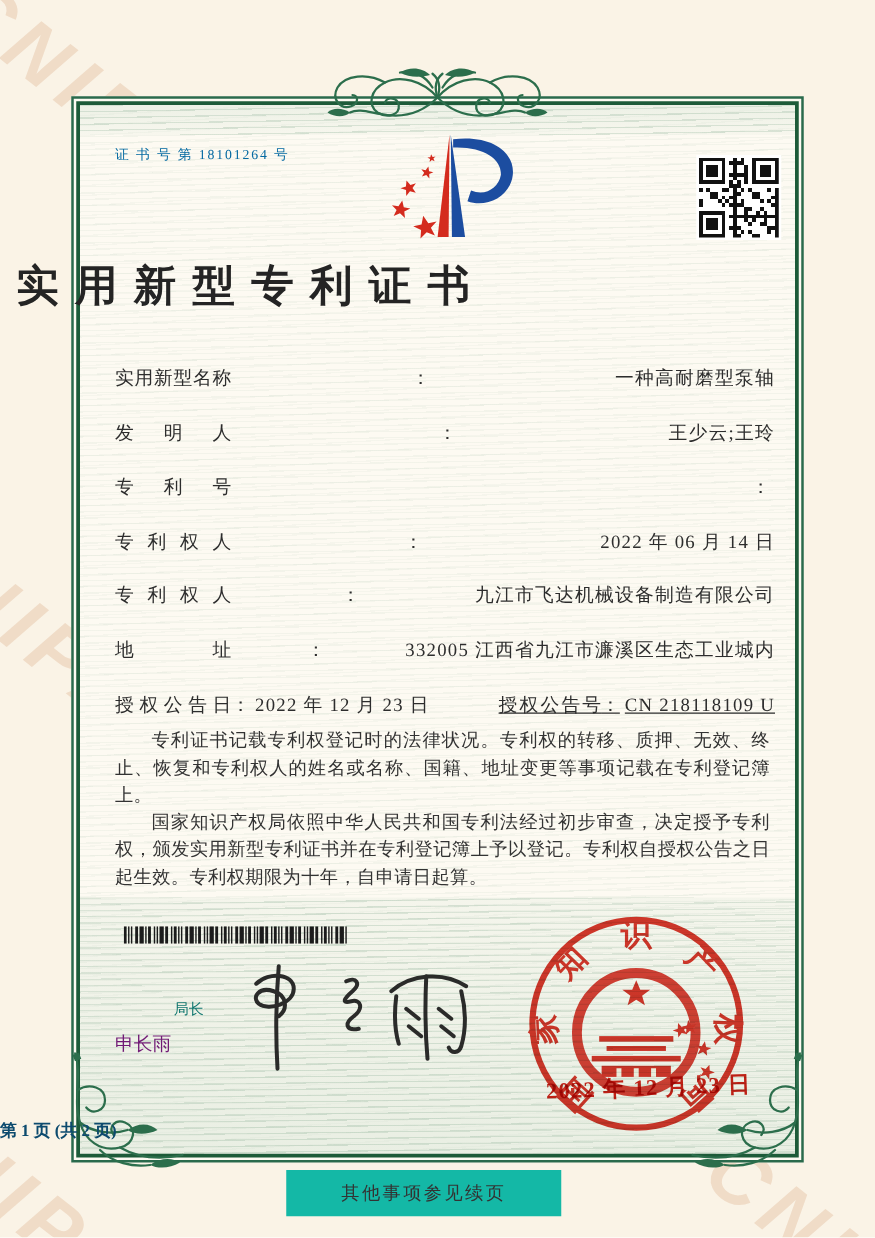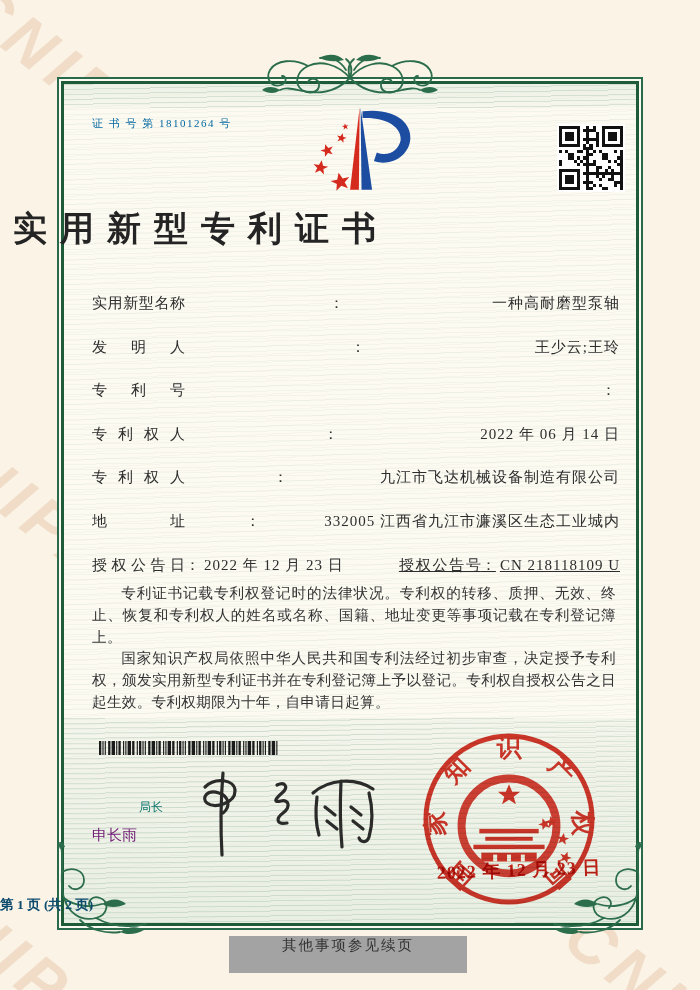--- a/index.html
+++ b/index.html
@@ -89,22 +89,22 @@
   .signature{position:absolute;left:185px;top:763px;width:215px;height:100px;}
   
   .seal{position:absolute;left:420px;top:730px;width:178px;height:178px;opacity:0.93;mix-blend-mode:multiply;}
   .seal-date{
     position:absolute;left:426px;top:858px;width:186px;text-align:center;
     font-size:18px;font-weight:600;letter-spacing:1px;color:#cf2318;
     transform:rotate(-2deg);mix-blend-mode:multiply;
   }
   .page-info{position:absolute;left:0;right:0;top:896px;text-align:left;font-size:13.5px;color:#0c4a6e;font-weight:bold;}
   .footer-band{
-    position:absolute;left:229px;top:936px;width:238px;height:37px;
-    background:#a3a3a3;display:flex;align-items:flex-start;justify-content:center;
+    position:absolute;left:229px;top:936px;width:220px;height:37px;
+    background:#14b8a6;display:flex;align-items:center;justify-content:center;
   }
   .footer-note{font-size:14.5px;letter-spacing:2px;color:#333;}
   svg{display:block;}
 </style>
 </head>
 <body>
 
 <div class="page">
 
   <div class="wm wm1">CNIPA</div>

